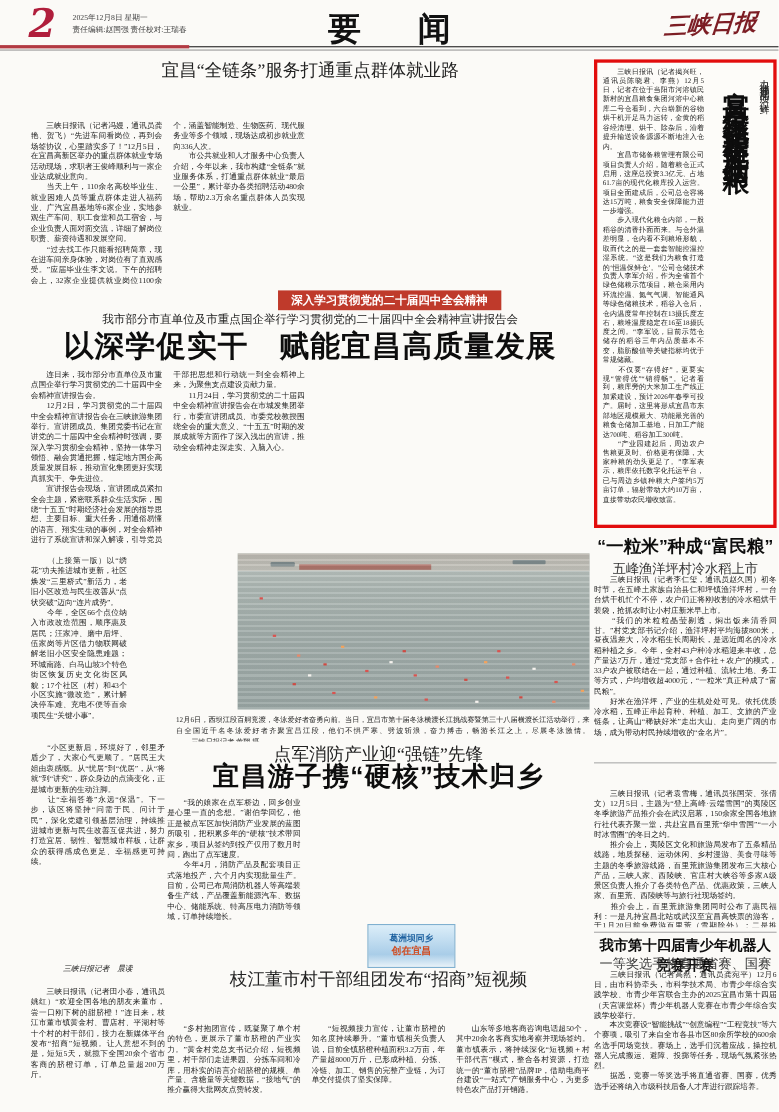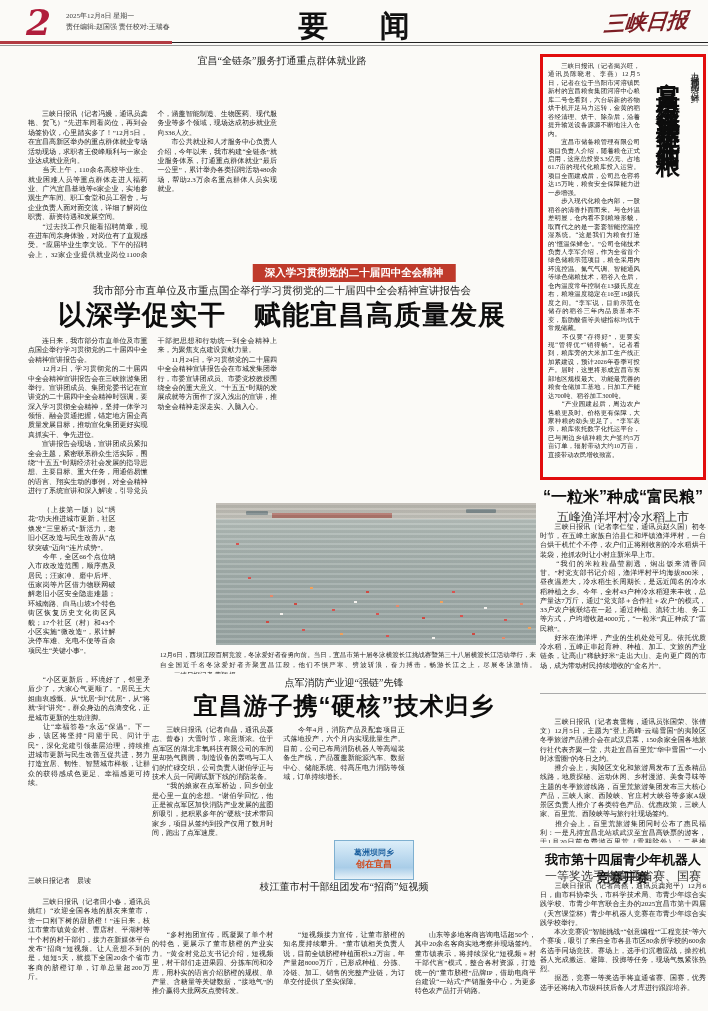--- a/index.html
+++ b/index.html
@@ -11,21 +11,21 @@
            font-style:italic;font-family:"DejaVu Serif",serif;line-height:1;}
   .meta{left:66px;top:11px;font-size:7px;line-height:1.6;color:#3c3c3c;}
   .section-title{left:0;top:6px;width:708px;text-align:center;font-size:30px;font-weight:bold;
            letter-spacing:22px;text-indent:22px;color:#111;}
   .masthead{right:20px;top:8px;font-size:21px;font-weight:bold;color:#7c1d24;
            font-style:italic;transform:rotate(-3deg) skewX(-8deg);}
   .rule1{left:0;top:42px;width:708px;border-top:1.5px solid #222;}
   .rule2{left:0;top:45px;width:708px;border-top:1px solid #999;}
   .rule-red{left:0;top:41px;width:172px;height:3px;background:#b23a42;}
   
-  .kicker{text-align:center;font-size:10px;color:#222;}
+  .kicker{text-align:center;font-size:16px;color:#222;}
   .headline{text-align:center;font-weight:900;color:#0d0d0d;
             font-family:"Liberation Sans",sans-serif;letter-spacing:1px;}
   .body-text{font-size:7px;line-height:1.34;text-align:justify;white-space:pre-line;
              overflow:hidden;color:#222;}
   .cols4{column-count:4;column-gap:10px;column-fill:auto;}
   .cols3{column-count:3;column-gap:10px;column-fill:auto;}
   .cols2{column-count:2;column-gap:9px;column-fill:auto;}
   
   .ts-kicker{left:28px;top:54px;width:508px;}
   .ts-head{left:28px;top:68px;width:508px;font-size:30px;}
@@ -33,21 +33,21 @@
   
   .banner{left:354px;top:264px;transform:translateX(-50%);background:#bf3a2b;color:#fff;
           font-size:10.5px;font-weight:bold;padding:2px 12px;
           font-family:"Liberation Sans",sans-serif;}
   .rp-kicker{left:28px;top:284px;width:508px;font-size:10.5px;}
   .rp-head{left:28px;top:297px;width:508px;font-size:27px;}
   .rp-body{left:28px;top:337px;width:508px;height:163px;}
   
   .jumpA{left:28px;top:506px;width:184px;height:162px;}
   .jumpB{left:28px;top:676px;width:122px;height:196px;}
-  .jump-byline{left:28px;top:876px;width:122px;text-align:left;font-size:7px;color:#222;}
+  .jump-byline{left:28px;top:876px;width:122px;text-align:center;font-size:7px;color:#222;font-style:italic;}
   
   .photo{left:216px;top:503px;width:320px;height:142px;overflow:hidden;
          background:linear-gradient(180deg,#c9cfc9 0,#b9c1bd 14px,#aeb8b4 30px,#a3aeab 70px,#9aa6a4 142px);}
   .photo .streaks{position:absolute;left:0;top:0;width:320px;height:142px;
          background:repeating-linear-gradient(180deg,rgba(255,255,255,.10) 0 2px,rgba(60,70,70,.08) 2px 5px);}
   .photo .shore{position:absolute;left:0;top:0;width:320px;height:16px;
          background:linear-gradient(180deg,#b9b4ac,#c6c4bc);opacity:.9;}
   .photo .bannerstrip{position:absolute;left:56px;top:10px;width:120px;height:5px;background:#a65248;opacity:.7;}
   .photo .boat{position:absolute;background:#7e8a8c;width:22px;height:4px;border-radius:1px;}
   .swimmers{position:absolute;left:20px;top:40px;width:3px;height:2px;background:#d9534f;
@@ -148,21 +148,20 @@
   </div>
   <div class="abs caption">
     <span>12月6日，西坝江段百舸竞渡，冬泳爱好者奋勇向前。当日，宜昌市第十届冬泳横渡长江挑战赛暨第三十八届横渡长江活动举行，来自全国近千名冬泳爱好者齐聚宜昌江段，他们不惧严寒、劈波斩浪，奋力搏击，畅游长江之上，尽展冬泳激情。</span>
     <span class="credit">三峡日报记者 黄翔 摄</span>
   </div>
 
   <div class="abs kicker fs-kicker">点军消防产业迎“强链”先锋</div>
   <div class="abs headline fs-head">宜昌游子携“硬核”技术归乡</div>
   <div class="abs fs-body">
     <div class="cols3" style="height:140px;">
-      <div class="body-text">　　三峡日报讯（记者白晶，通讯员聂志、曾春）大雪时节，寒意渐浓。位于点军区的湖北非氧科技有限公司的车间里却热气腾腾，制造设备的轰鸣与工人们的忙碌交织，公司负责人谢伯学正与技术人员一同调试新下线的消防装备。</div>
       <div class="body-text">　　“我的娘家在点军桥边，回乡创业是心里一直的念想。”谢伯学回忆，他正是被点军区加快消防产业发展的蓝图所吸引，把积累多年的“硬核”技术带回家乡，项目从签约到投产仅用了数月时间，跑出了点军速度。</div>
       <div class="body-text">　　今年4月，消防产品及配套项目正式落地投产，六个月内实现批量生产。目前，公司已布局消防机器人等高端装备生产线，产品覆盖新能源汽车、数据中心、储能系统、特高压电力消防等领域，订单持续增长。</div>
     </div>
   </div>
   <div class="abs kicker os-kicker">枝江董市村干部组团发布“招商”短视频</div>
 
   <div class="abs badge">
     <div class="l1">葛洲坝同乡</div>
     <div class="l2">创在宜昌</div>
   </div>

